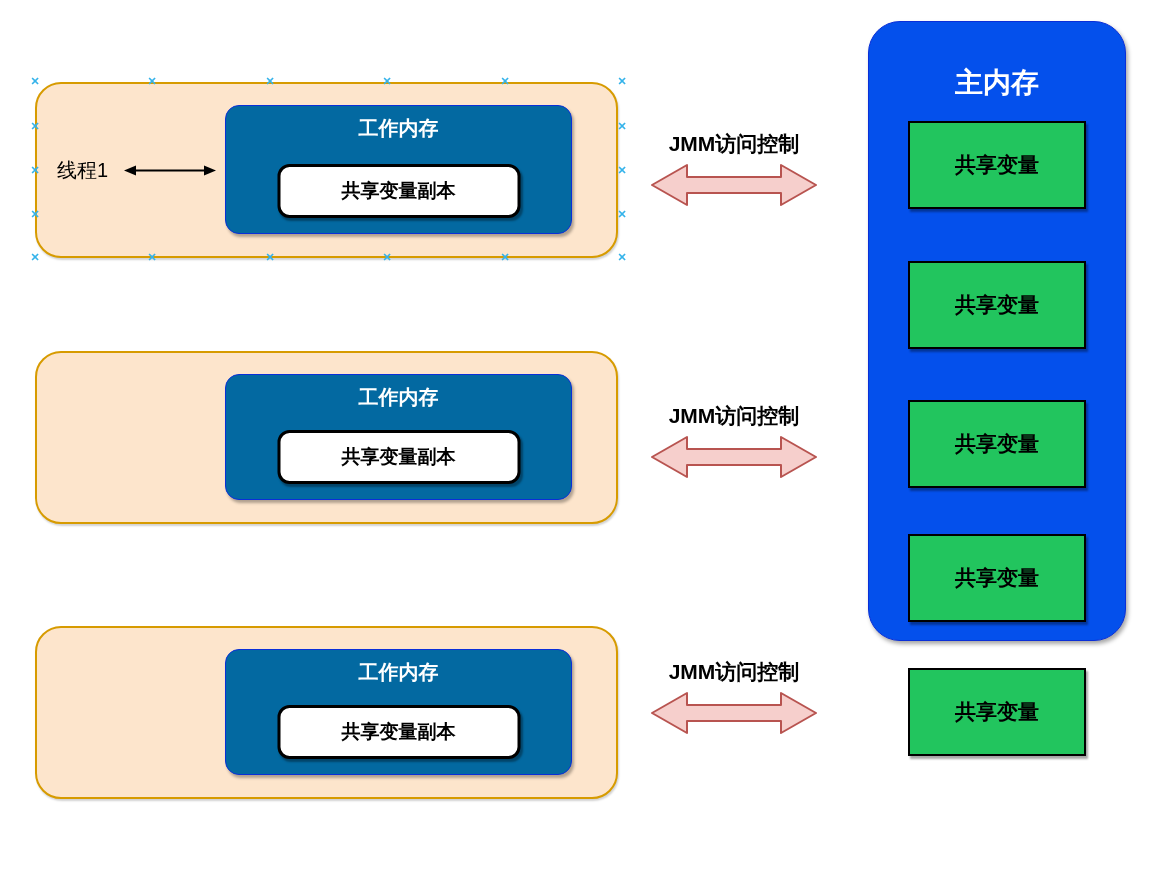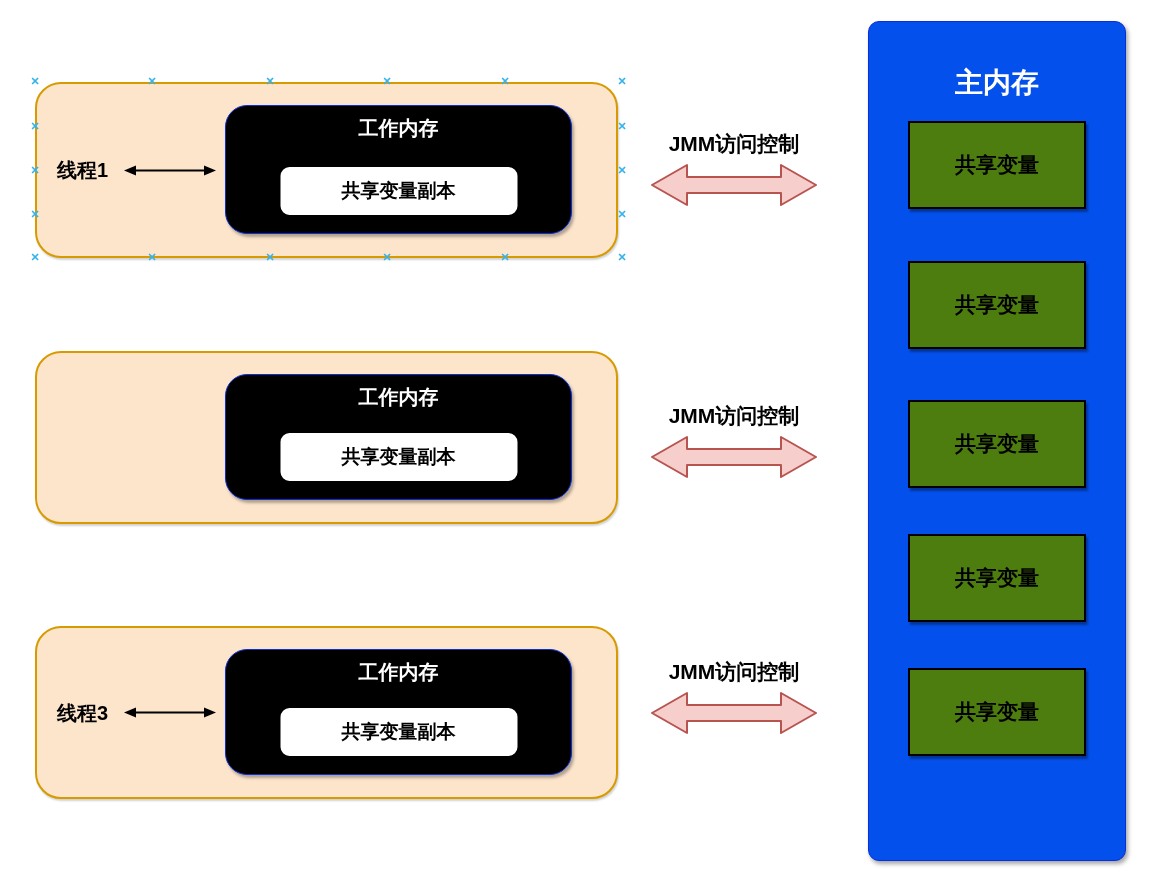--- a/index.html
+++ b/index.html
@@ -14,27 +14,27 @@
     box-sizing:border-box;
   }
   #t1{top:82px;height:176px;}
   #t2{top:351px;height:173px;}
   #t3{top:626px;height:173px;}
 
   .thread-left{
     position:absolute;left:20px;top:50%;transform:translateY(-50%);
     display:flex;align-items:center;gap:16px;
   }
-  .thread-label{font-size:20px;font-weight:bold;color:#000;white-space:nowrap;}
+  .thread-label{font-size:20px;font-weight:normal;color:#000;white-space:nowrap;}
   .h-arrow{display:block;}
 
   
   .wm-box{
     position:absolute;left:188px;top:21px;width:347px;height:calc(100% - 43px);
-    background:#000000;border:1px solid #0A2FD8;border-radius:22px;
+    background:#0369a1;border:1px solid #0A2FD8;border-radius:14px;
     box-shadow:2px 3px 3px rgba(0,0,0,0.3);
     box-sizing:border-box;
   }
   .wm-title{
     position:absolute;top:9px;left:0;width:100%;text-align:center;
     color:#ffffff;font-size:20px;font-weight:bold;
   }
   .copy-box{
     position:absolute;left:50%;transform:translateX(-50%);bottom:15px;
     width:243px;height:54px;background:#ffffff;
@@ -54,32 +54,32 @@
   
   .jmm-group{position:absolute;left:648px;width:172px;text-align:center;}
   #jmm1{top:130px;}
   #jmm2{top:402px;}
   #jmm3{top:658px;}
   .jmm-label{font-size:21px;font-weight:bold;color:#000;white-space:nowrap;}
   .jmm-arrow-svg{display:block;margin:4px auto 0 auto;}
 
   
   .main-memory{
-    position:absolute;left:868px;top:21px;width:258px;height:840px;
-    background:#0450EC;border:1px solid #0A2FD8;border-radius:11px;
+    position:absolute;left:868px;top:21px;width:258px;height:620px;
+    background:#0450EC;border:1px solid #0A2FD8;border-radius:32px;
     box-shadow:2px 3px 4px rgba(0,0,0,0.35);
     box-sizing:border-box;
   }
   .mm-title{
     position:absolute;top:42px;left:0;width:100%;text-align:center;
     color:#ffffff;font-size:28px;font-weight:bold;
   }
   .var-box{
     position:absolute;left:50%;transform:translateX(-50%);
-    width:178px;height:88px;background:#4d7c0f;border:2px solid #000000;
+    width:178px;height:88px;background:#22c55e;border:2px solid #000000;
     box-shadow:2px 3px 2px rgba(0,0,0,0.35);
     display:flex;align-items:center;justify-content:center;
     font-size:21px;font-weight:bold;color:#000;
     box-sizing:border-box;
   }
   #var1{top:99px;} #var2{top:239px;} #var3{top:378px;} #var4{top:512px;} #var5{top:646px;}
 </style>
 </head>
 <body>
 
@@ -120,28 +120,20 @@
   <span class="conn-x" style="left:616px;top:208px">✕</span>
 
   <div class="thread-box" id="t2">
     <div class="wm-box">
       <div class="wm-title">工作内存</div>
       <div class="copy-box">共享变量副本</div>
     </div>
   </div>
 
   <div class="thread-box" id="t3">
-    <div class="thread-left">
-      <span class="thread-label">线程3</span>
-      <svg class="h-arrow" width="92" height="16" viewBox="0 0 92 16">
-        <line x1="9" y1="8" x2="83" y2="8" stroke="#000" stroke-width="2"></line>
-        <polygon points="0,8 12,3 12,13" fill="#000"></polygon>
-        <polygon points="92,8 80,3 80,13" fill="#000"></polygon>
-      </svg>
-    </div>
     <div class="wm-box">
       <div class="wm-title">工作内存</div>
       <div class="copy-box">共享变量副本</div>
     </div>
   </div>
 
   <div class="jmm-group" id="jmm1">
     <div class="jmm-label">JMM访问控制</div>
     <svg class="jmm-arrow-svg" width="170" height="46" viewBox="0 0 170 46">
       <polygon points="3,23 38,3 38,15 132,15 132,3 167,23 132,43 132,31 38,31 38,43" fill="#F6CFCC" stroke="#B85450" stroke-width="2" stroke-linejoin="round"></polygon>

